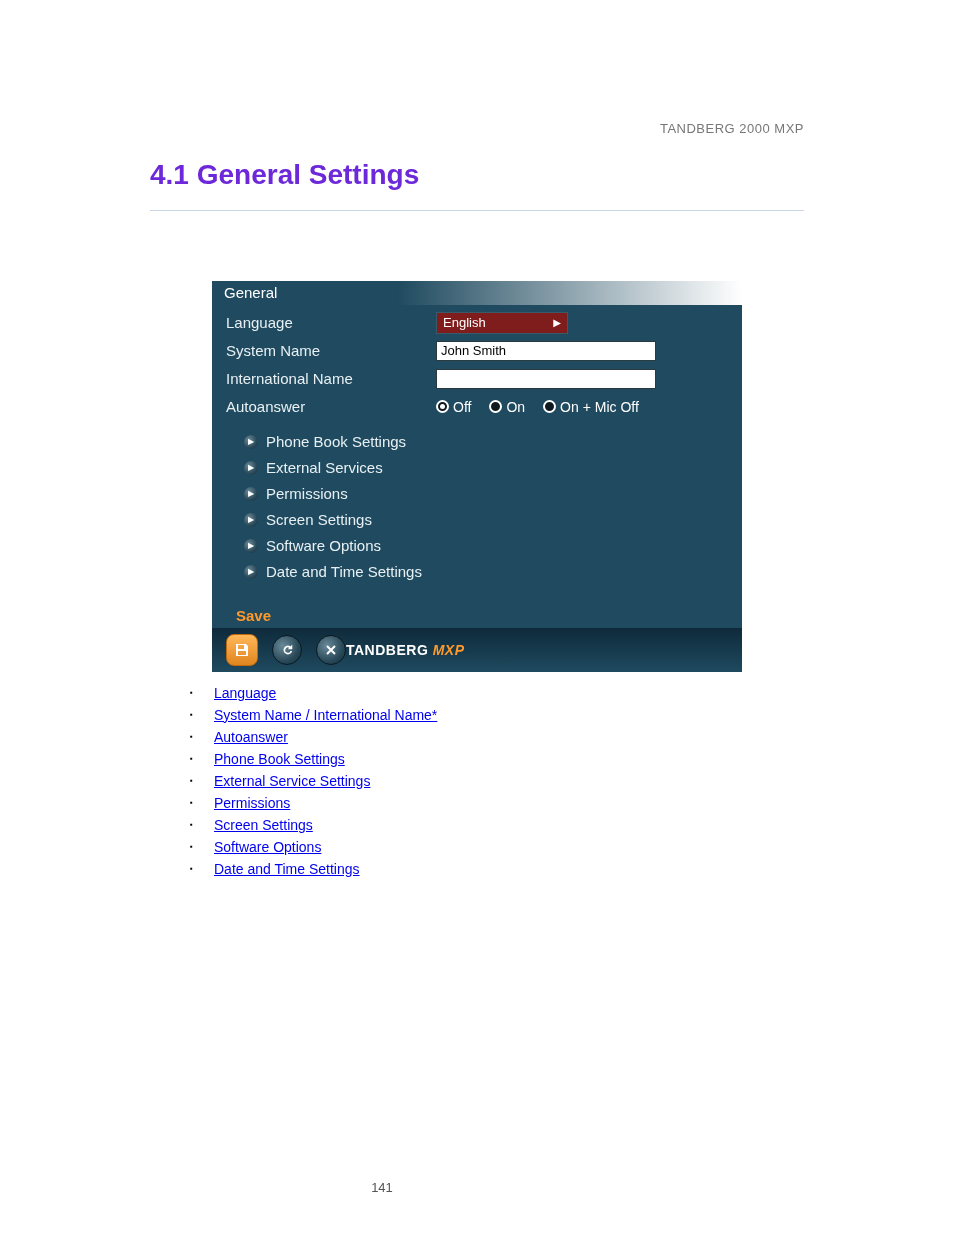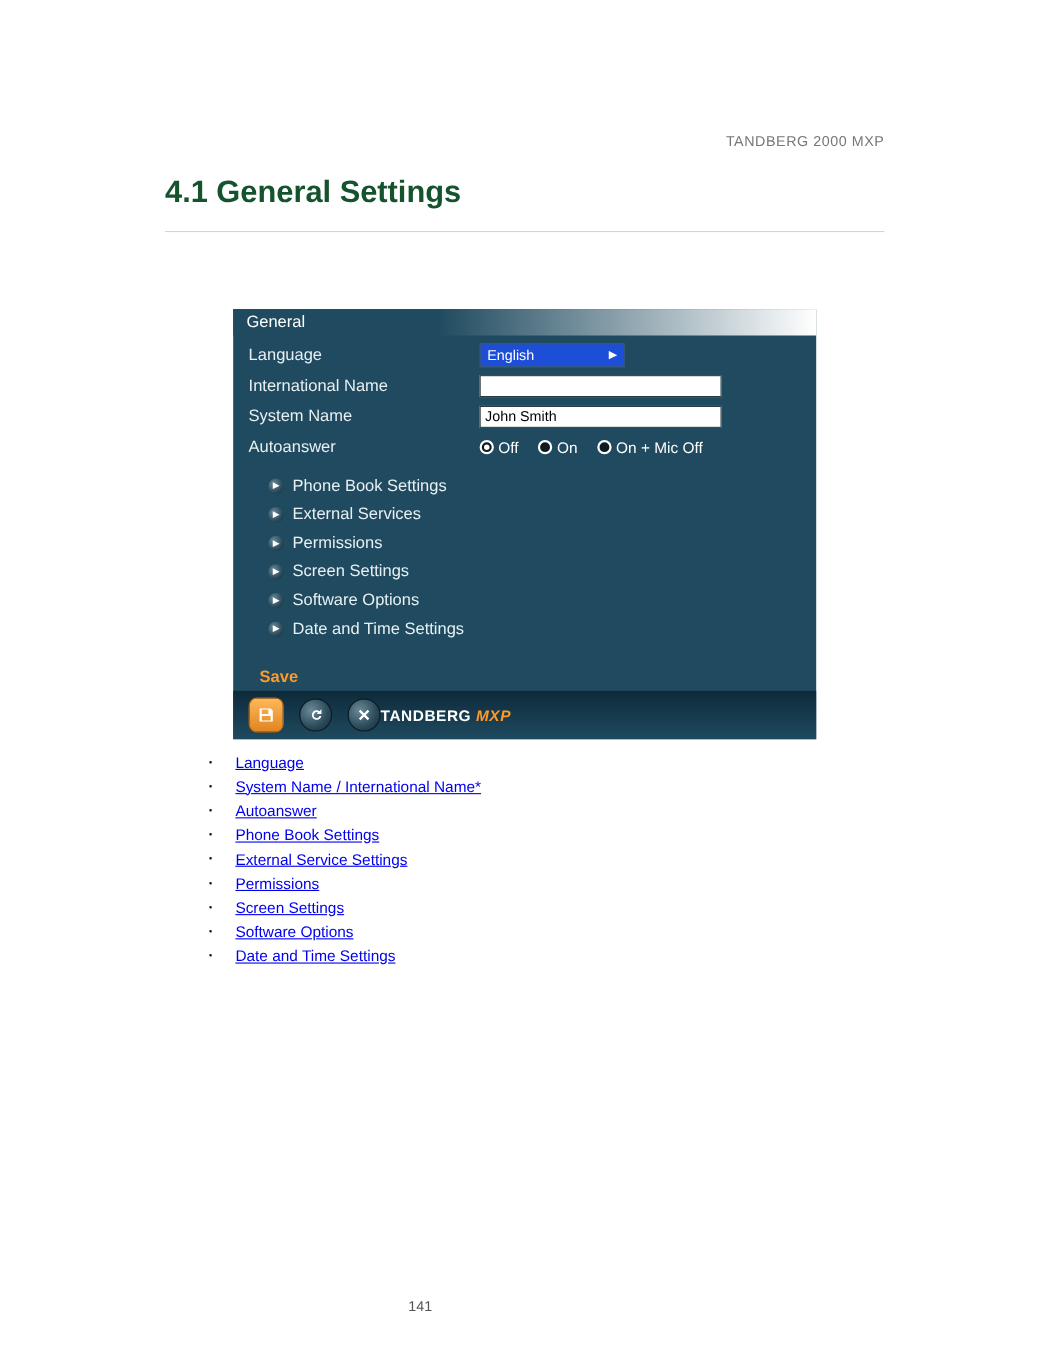--- a/index.html
+++ b/index.html
@@ -26,21 +26,21 @@
     letter-spacing: 0.5px;
     color: #777;
     position: absolute;
     right: 0;
     bottom: 4px;
   }
   .section-title {
     font-family: "Trebuchet MS", Arial, sans-serif;
     font-size: 28px;
     font-weight: 700;
-    color: #14532d;
+    color: #6d28d9;
   }
   hr.rule {
     border: none;
     border-top: 1px solid #c9d6e6;
     margin: 6px 0 0 0;
   }
   
   .panel {
     width: 530px;
     margin: 70px auto 0 auto;
@@ -66,21 +66,21 @@
     height: 28px;
   }
   .form-label {
     width: 210px;
     font-size: 15px;
     color: #e8f0f3;
   }
   .dropdown {
     width: 118px;
     height: 20px;
-    background: #1d4ed8;
+    background: #7f1d1d;
     border: 1px solid #3a5a6a;
     color: #ffffff;
     font-size: 13px;
     line-height: 20px;
     padding: 0 6px;
     display: flex;
     align-items: center;
     justify-content: space-between;
   }
   .dropdown .arrow {
@@ -256,27 +256,27 @@
 
       <div class="form-row">
         <div class="form-label">Language</div>
         <div class="dropdown">
           <span>English</span>
           <span class="arrow">▶</span>
         </div>
       </div>
 
       <div class="form-row">
+        <div class="form-label">System Name</div>
+        <input class="text-input" value="John Smith" style="">
+      </div>
+
+      <div class="form-row">
         <div class="form-label">International Name</div>
         <input class="text-input" value="" style="">
-      </div>
-
-      <div class="form-row">
-        <div class="form-label">System Name</div>
-        <input class="text-input" value="John Smith" style="">
       </div>
 
       <div class="form-row">
         <div class="form-label">Autoanswer</div>
         <div class="radio-row">
           <span class="radio-opt">
             <span class="radio-dot selected"></span>
             <span>Off</span>
           </span>
           <span class="radio-opt">

